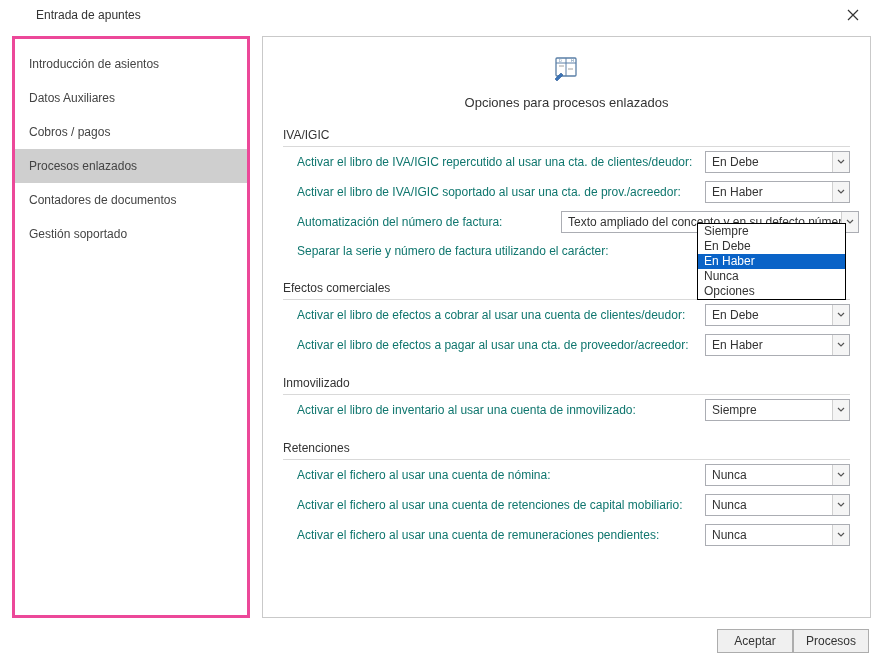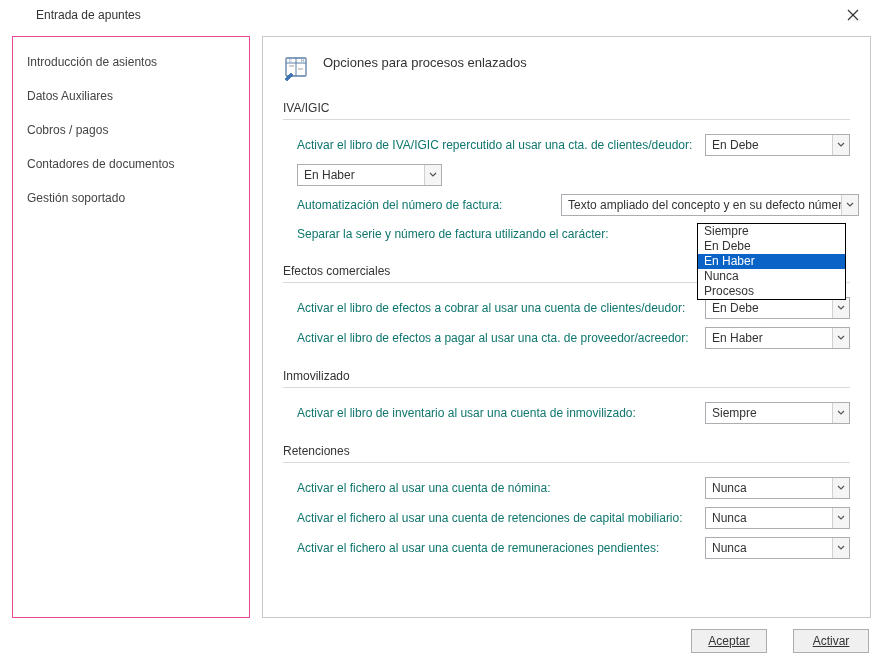--- a/index.html
+++ b/index.html
@@ -28,54 +28,55 @@
     }
     .close-btn svg { width: 12px; height: 12px; }
     .body-area {
       display: flex;
       gap: 12px;
       padding: 6px 12px 0 12px;
       height: 588px;
     }
     .sidebar {
       width: 238px;
-      border: 1px solid #ec4899;
+      border: 3px solid #ec4899;
       background: #fff;
       padding-top: 8px;
     }
     .sidebar-item {
       padding: 10px 14px;
       font-size: 12px;
       color: #444;
       cursor: pointer;
     }
     .sidebar-item.active { background: #cfcfcf; }
     .content {
       flex: 1;
       border: 1px solid #c9c9c9;
       padding: 18px 20px 10px 20px;
       overflow: hidden;
       position: relative;
     }
     .page-header {
       display: flex;
+      align-items: center;
       gap: 12px;
       margin-bottom: 18px;
+      flex-direction: column;
     }
     .page-header .icon {
       width: 28px; height: 28px;
       display: flex; align-items: center; justify-content: center;
     }
     .page-header h1 { font-size: 13px; font-weight: normal; }
     .section-title {
       font-size: 12px;
       color: #333;
       padding-bottom: 4px;
       border-bottom: 1px solid #d9d9d9;
-      margin-bottom: 10px;
     }
     .form-row {
       display: flex;
       align-items: center;
       padding: 4px 0 4px 14px;
       min-height: 28px;
     }
     .form-row .lbl { flex: 1; font-size: 12px; color: #0f766e; padding-right: 8px; }
     .combo {
       width: 145px;
@@ -113,21 +114,21 @@
     .dropdown-list .opt {
       padding: 0px 6px;
       font-size: 12px;
       line-height: 15px;
       cursor: pointer;
     }
     .dropdown-list .opt.sel { background: #0a63c7; color: #fff; }
     .footer {
       position: absolute;
       bottom: 8px; right: 14px;
-      display: flex; gap: 26px; text-decoration: underline;
+      display: flex; gap: 0;
     }
     .btn {
       width: 76px; height: 24px;
       border: 1px solid #adadad;
       background: #f0f0f0;
       font-size: 12px;
       display: flex; align-items: center; justify-content: center;
       cursor: pointer;
     }
   </style>
@@ -141,20 +142,21 @@
         <path d="M1 1 L11 11 M11 1 L1 11" stroke="#333" stroke-width="1.2" fill="none"></path>
       </svg>
   </div>
 </div>
 
 <div class="body-area">
   <div class="sidebar">
     <div class="sidebar-item"><span>Introducción de asientos</span></div>
     <div class="sidebar-item"><span>Datos Auxiliares</span></div>
     <div class="sidebar-item"><span>Cobros / pagos</span></div>
+    <div class="sidebar-item active"><span>Procesos enlazados</span></div>
     <div class="sidebar-item"><span>Contadores de documentos</span></div>
     <div class="sidebar-item"><span>Gestión soportado</span></div>
   </div>
 
   <div class="content">
     <div class="page-header">
       <span class="icon">
         <svg viewBox="0 0 28 28">
           <rect x="3" y="3" width="20" height="18" rx="1" fill="#fff" stroke="#5a7fa6" stroke-width="1.3"></rect>
           <line x1="3" y1="8" x2="23" y2="8" stroke="#5a7fa6" stroke-width="1"></line>
@@ -175,20 +177,21 @@
       <div class="combo">
         <span class="val">En Debe</span>
         <span class="arrow">
             <svg viewBox="0 0 8 6">
               <path d="M1 1 L4 4 L7 1" stroke="#555" fill="none" stroke-width="1.2"></path>
             </svg>
           </span>
       </div>
     </div>
     <div class="form-row">
+      <span class="lbl">Activar el libro de IVA/IGIC soportado al usar una cta. de prov./acreedor:</span>
       <div class="combo">
         <span class="val">En Haber</span>
         <span class="arrow">
             <svg viewBox="0 0 8 6">
               <path d="M1 1 L4 4 L7 1" stroke="#555" fill="none" stroke-width="1.2"></path>
             </svg>
           </span>
       </div>
     </div>
     <div class="form-row">
@@ -282,25 +285,25 @@
             </svg>
           </span>
       </div>
     </div>
 
     <div class="dropdown-list">
       <div class="opt">Siempre</div>
       <div class="opt">En Debe</div>
       <div class="opt sel">En Haber</div>
       <div class="opt">Nunca</div>
-      <div class="opt">Procesos</div>
+      <div class="opt">Opciones</div>
     </div>
   </div>
 </div>
 
 <div class="footer">
   <div class="btn">
       <span>Aceptar</span>
     </div>
   <div class="btn">
-      <span>Activar</span>
+      <span>Procesos</span>
     </div>
 </div>
 
 </body></html>

